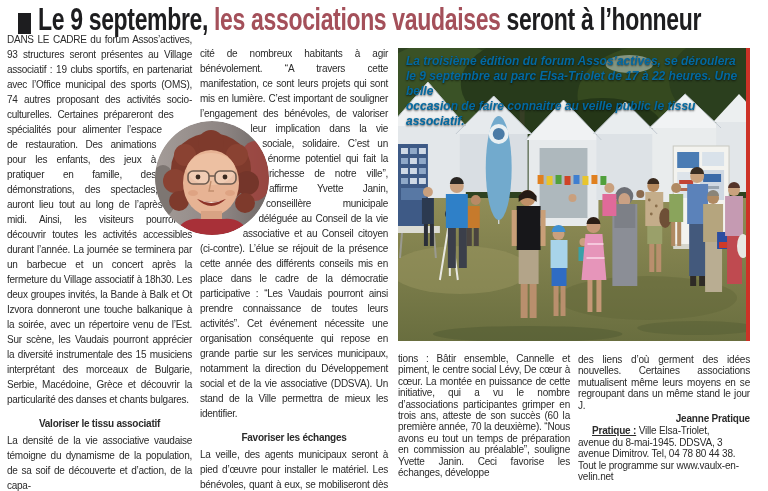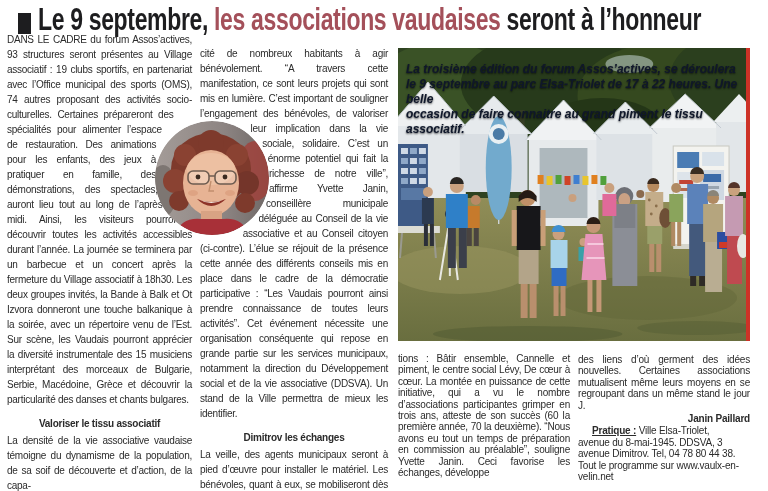--- a/index.html
+++ b/index.html
@@ -27,22 +27,22 @@
   .wrapfloat-r{float:right;width:36px;height:190px;
                shape-outside:circle(57px at 56px 132px);}
   .wrapfloat-l{float:left;width:70px;height:190px;
                shape-outside:circle(57px at 12px 132px);}
   .portrait{position:absolute;left:155px;top:121px;width:114px;height:114px;
             border-radius:50%;overflow:hidden;}
   .portrait svg{display:block;width:100%;height:100%;}
   
   .photo{position:absolute;left:398px;top:48px;width:348px;height:293px;overflow:hidden;}
   .photo svg{display:block;width:100%;height:100%;}
-  .photo-caption{position:absolute;left:8px;top:14px;font-weight:bold;font-style:italic;
-                 font-size:12px;line-height:15px;color:#0f172a;
+  .photo-caption{position:absolute;left:8px;top:6px;font-weight:bold;font-style:italic;
+                 font-size:12px;line-height:15px;color:#0369a1;
                  text-shadow:0 1px 2px rgba(0,0,0,0.65);}
   .side-strip{position:absolute;left:746px;top:48px;width:4px;height:293px;background:#cd3227;}
 </style>
 </head>
 <body>
 
 <div class="page">
 
   <div class="headline-bullet"></div>
   <div class="headline">
@@ -52,21 +52,21 @@
   <div class="col col-lg col1">
     <span class="wrapfloat-r"></span>
     <div><span class="seg-n">DANS LE CADRE du forum Assos’actives, 93 structures seront présentes au Village associatif : 19 clubs sportifs, en partenariat avec l’Office municipal des sports (OMS), 74 autres proposant des activités socio-culturelles. Certaines prépareront des spécialités pour alimenter l’espace de restauration. Des animations pour les enfants, des jeux à pratiquer en famille, des démonstrations, des spectacles, auront lieu tout au long de l’après-midi. Ainsi, les visiteurs pourront découvrir toutes les activités accessibles durant l’année. La journée se terminera par un barbecue et un concert après la fermeture du Village associatif à 18h30. Les deux groupes invités, la Bande à Balk et Ot Izvora  donneront une touche balkanique à la soirée, avec un répertoire venu de l’Est. Sur scène, les Vaudais pourront apprécier la diversité instrumentale des 15 musiciens interprétant des morceaux de Bulgarie, Serbie, Macédoine, Grèce et découvrir la particularité des danses et chants bulgares.</span></div>
     <div class="subhead">Valoriser le tissu associatif</div>
     <div><span class="seg-n">La densité de la vie associative vaudaise témoigne du dynamisme de la population, de sa soif de découverte et d’action, de la capa-</span></div>
   </div>
 
   <div class="col col-lg col2">
     <span class="wrapfloat-l"></span>
     <div><span class="seg-n">cité de nombreux habitants à agir bénévolement. </span><span class="seg-i">“A travers cette manifestation, ce sont leurs projets qui sont mis en lumière. C’est important de souligner l’engagement des bénévoles, de valoriser leur implication dans la vie sociale, solidaire. C’est un énorme potentiel qui fait la richesse de notre ville”,</span><span class="seg-n"> affirme Yvette Janin, conseillère municipale déléguée au Conseil de la vie associative et au Conseil citoyen (ci-contre). L’élue se réjouit de la présence cette année des différents conseils mis en place dans le cadre de la démocratie participative : </span><span class="seg-i">“Les Vaudais pourront ainsi prendre connaissance de toutes leurs activités”.</span><span class="seg-n"> Cet événement nécessite une organisation conséquente qui repose en grande partie sur les services municipaux, notamment la direction du Développement social et de la vie associative (DDSVA). Un stand de la Ville permettra de mieux les identifier.</span></div>
-    <div class="subhead">Dimitrov les échanges</div>
+    <div class="subhead">Favoriser les échanges</div>
     <div><span class="seg-n">La veille, des agents municipaux seront à pied d’œuvre pour installer le matériel. Les bénévoles, quant à eux, se mobiliseront dès le samedi matin pour organiser leur stand et partageront un repas commun offert par la Municipalité et préparé par quatre associa-</span></div>
   </div>
 
   <div class="portrait">
     <svg viewBox="0 0 114 114">
       <defs>
         <clipPath id="pc">
             <circle cx="57" cy="57" r="57"></circle>
           </clipPath>
         <linearGradient id="pbg" x1="0" y1="0" x2="1" y2="0">
@@ -289,28 +289,28 @@
         <rect x="328" y="148" width="18" height="40" fill="#c59ab2"></rect>
         <rect x="330" y="188" width="15" height="48" fill="#bf4a50"></rect>
         <ellipse cx="346" cy="198" rx="6" ry="12" fill="#e8e8e2"></ellipse>
       </g>
       <ellipse cx="130" cy="286" rx="95" ry="8" fill="#505932" opacity="0.5"></ellipse>
       <ellipse cx="300" cy="280" rx="60" ry="7" fill="#505932" opacity="0.4"></ellipse>
     </svg>
     <div class="photo-caption">
         <div>La troisième édition du forum Assos’actives, se déroulera</div>
         <div>le 9 septembre au parc Elsa-Triolet de 17 à 22 heures. Une belle</div>
-        <div>occasion de faire connaitre au grand piment le tissu associatif.</div>
+        <div>occasion de faire connaitre au veille public le tissu associatif.</div>
       </div>
   </div>
   <div class="side-strip" style="background: rgb(205, 50, 39);"></div>
 
   <div class="col col-sm col3">
     <div><span class="seg-n">tions : Bâtir ensemble, Cannelle et piment, le centre social Lévy, De cœur à cœur. La montée en puissance de cette initiative, qui a vu le nombre d’associations participantes grimper en trois ans, atteste de son succès (60 la première année, 70 la deuxième). </span><span class="seg-i">“Nous avons eu tout un temps de préparation en commission au préalable”,</span><span class="seg-n"> souligne Yvette Janin. Ceci favorise les échanges, développe</span></div>
   </div>
 
   <div class="col col-sm col4">
     <div>des liens d’où germent des idées nouvelles. Certaines associations mutualisent même leurs moyens en se regroupant dans un même stand le jour J.</div>
-    <div class="byline">Janin Paillard</div>
+    <div class="byline">Jeanne Pratique</div>
     <div class="pratique"><span class="seg-bu">Pratique :</span><span class="seg-n"> Ville Elsa-Triolet,</span><br><span class="seg-n">avenue du 8-mai-1945. DDSVA, 3 avenue Dimitrov. Tel, 04 78 80 44 38. Tout le programme sur www.vaulx-en-velin.net</span></div>
   </div>
 
 </div>
 
 </body></html>

